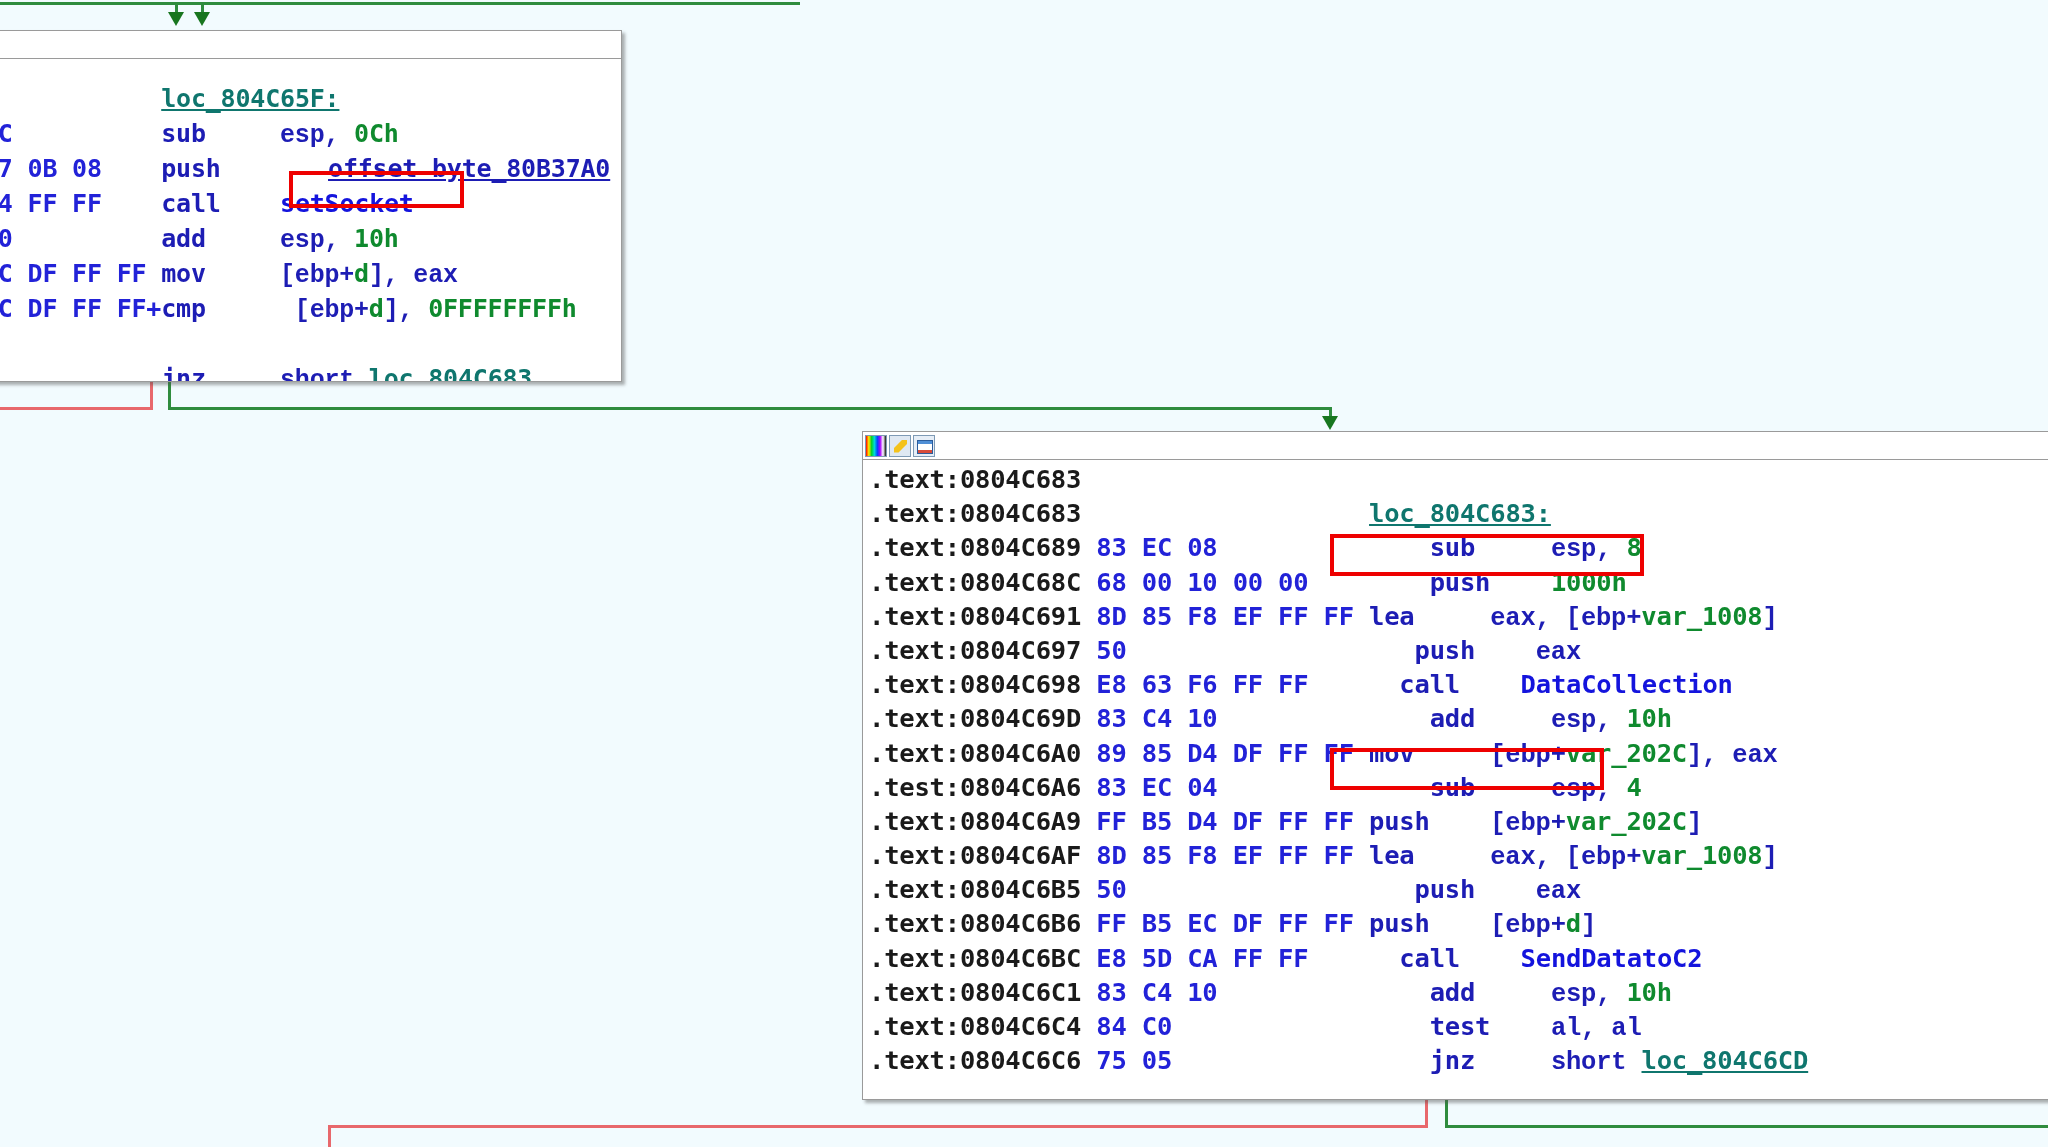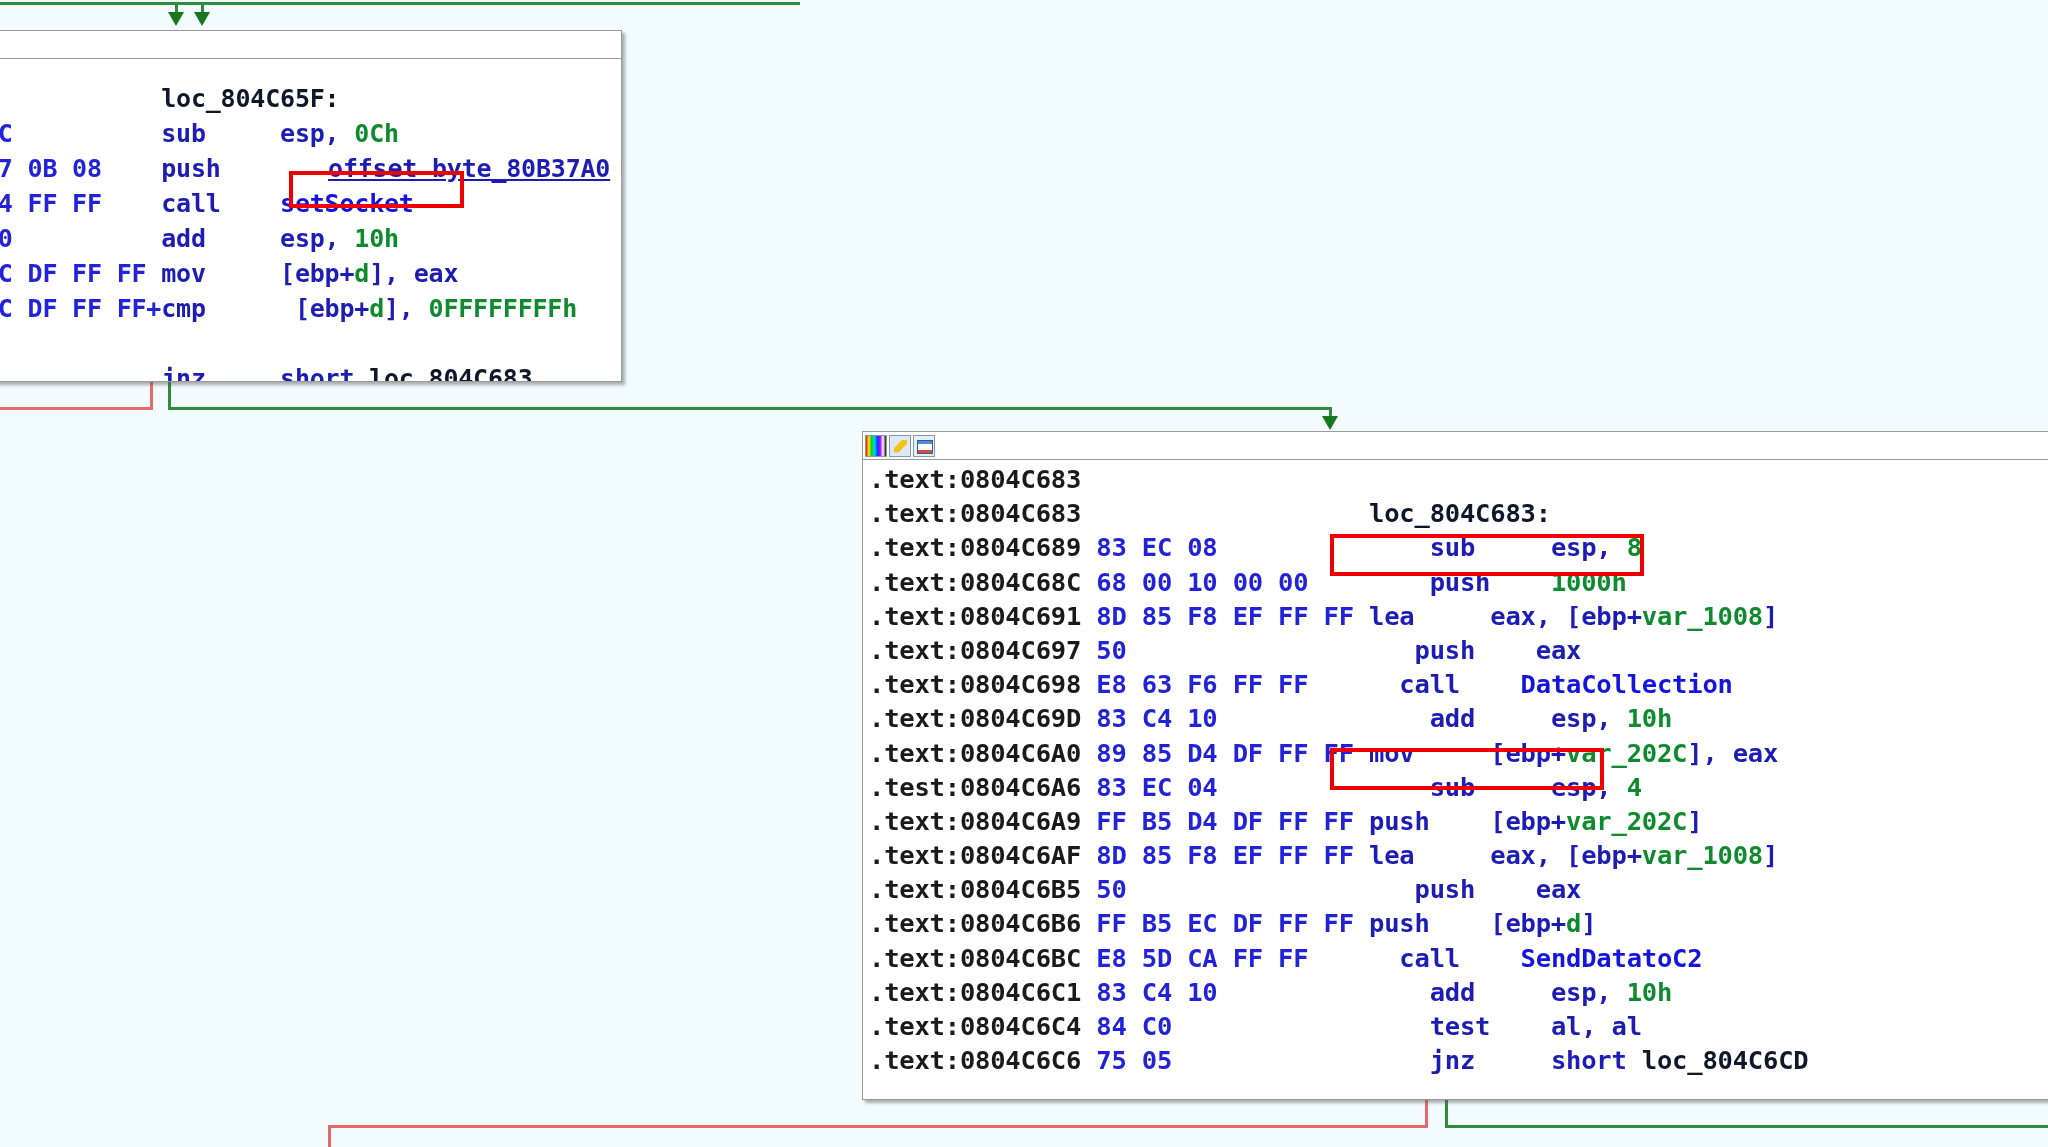--- a/index.html
+++ b/index.html
@@ -98,24 +98,24 @@
     line-height: 33.5px;
     height: 33.5px;
     font-weight: bold;
     color: #1d1db4;
     letter-spacing: -0.2px;
   }
 
   .seg   { color: #1a1a1a; }
   .hex   { color: #2222d8; }
   .mnem  { color: #1d1db4; }
-  .reg   { color: #1d1db4; }
+  .reg   { color: #1d1db4; font-family: Liberation Mono, monospace; }
   .num   { color: #0f8a2e; }
   .var   { color: #0f8a2e; }
-  .loclbl{ color: #0f172a; }
+  .loclbl{ color: #0f766e; text-decoration: underline; }
   .dref  { color: #1d1db4; text-decoration: underline; margin-left: 48px; }
   .fname { color: #1414dd; }
 
   
   #node-top {
     left: -18px;
     top: 30px;
     width: 640px;
     height: 352px;
   }

